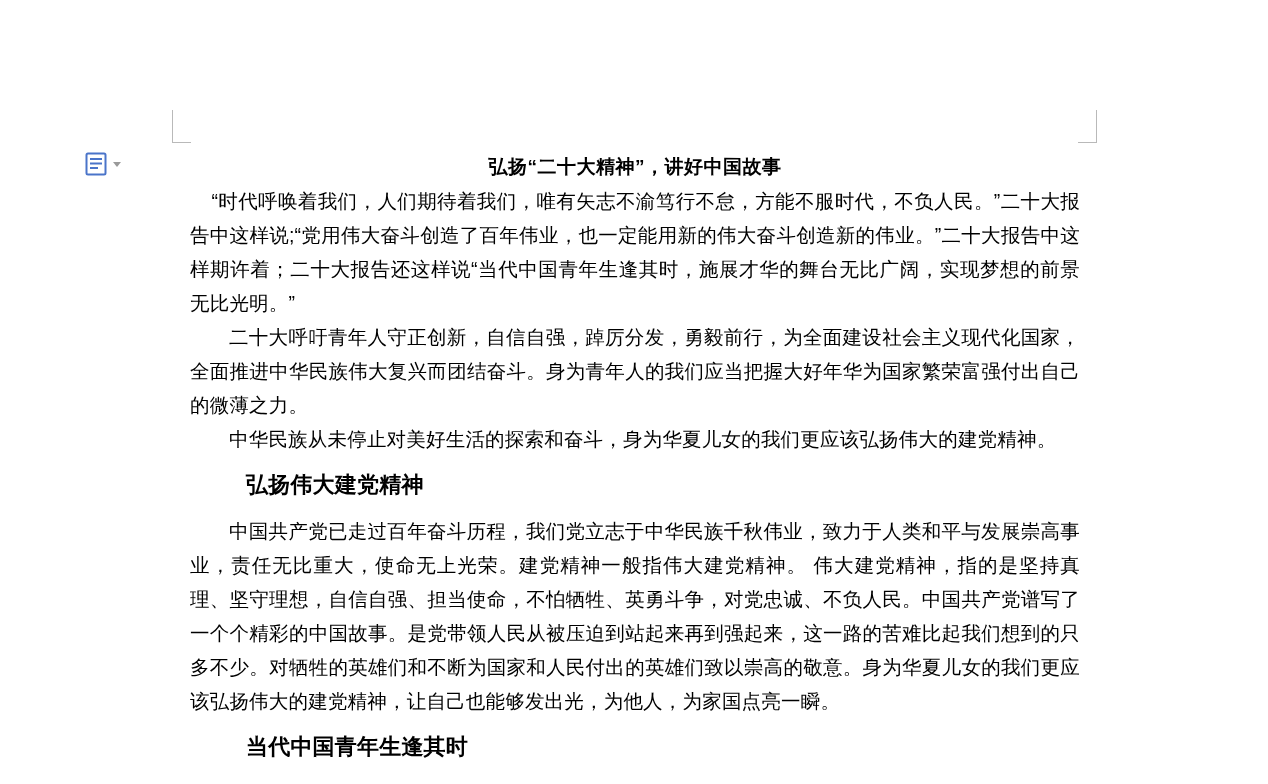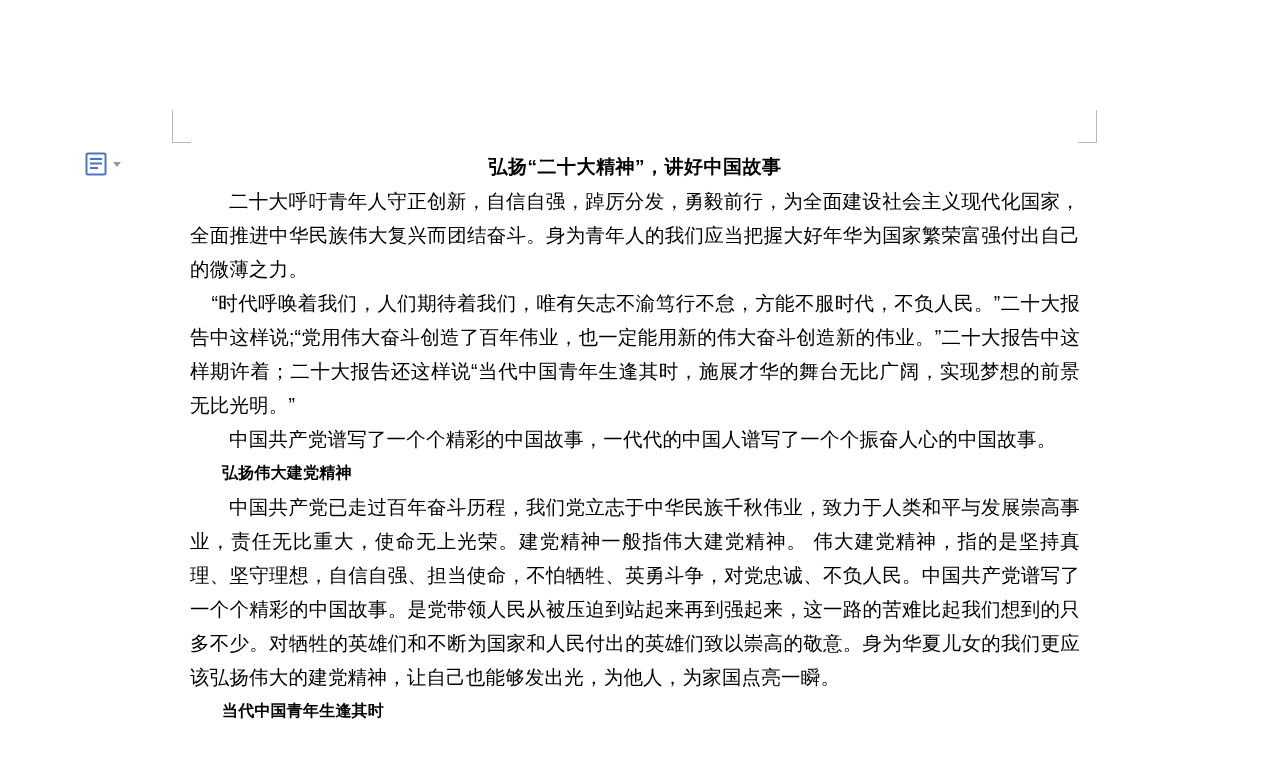--- a/index.html
+++ b/index.html
@@ -90,22 +90,22 @@
     letter-spacing: 0.2px;
   }
   p.indent {
     text-indent: 2em;
   }
   p.indent-small {
     text-indent: 1.1em;
   }
 
   h2.subhead {
-    margin: 0;
-    font-size: 16px;
+    margin: 12px;
+    font-size: 22px;
     font-weight: bold;
     line-height: 34px;
     text-indent: 2em;
     letter-spacing: 0.2px;
   }
 </style>
 </head>
 <body>
 
 <div class="page">
@@ -122,25 +122,25 @@
         <rect x="5" y="15" width="8" height="2" fill="#4a74c9"></rect>
       </svg>
     </span>
     <span class="caret"></span>
   </div>
 
   <div class="doc-body">
 
     <div class="doc-title">弘扬“二十大精神”，讲好中国故事</div>
 
+    <p class="para indent-small">“时代呼唤着我们，人们期待着我们，唯有矢志不渝笃行不怠，方能不服时代，不负人民。”二十大报告中这样说;“党用伟大奋斗创造了百年伟业，也一定能用新的伟大奋斗创造新的伟业。”二十大报告中这样期许着；二十大报告还这样说“当代中国青年生逢其时，施展才华的舞台无比广阔，实现梦想的前景无比光明。”</p>
+
     <p class="para indent">二十大呼吁青年人守正创新，自信自强，踔厉分发，勇毅前行，为全面建设社会主义现代化国家，全面推进中华民族伟大复兴而团结奋斗。身为青年人的我们应当把握大好年华为国家繁荣富强付出自己的微薄之力。</p>
 
-    <p class="para indent-small">“时代呼唤着我们，人们期待着我们，唯有矢志不渝笃行不怠，方能不服时代，不负人民。”二十大报告中这样说;“党用伟大奋斗创造了百年伟业，也一定能用新的伟大奋斗创造新的伟业。”二十大报告中这样期许着；二十大报告还这样说“当代中国青年生逢其时，施展才华的舞台无比广阔，实现梦想的前景无比光明。”</p>
-
-    <p class="para indent">中国共产党谱写了一个个精彩的中国故事，一代代的中国人谱写了一个个振奋人心的中国故事。</p>
+    <p class="para indent">中华民族从未停止对美好生活的探索和奋斗，身为华夏儿女的我们更应该弘扬伟大的建党精神。</p>
 
     <h2 class="subhead">弘扬伟大建党精神</h2>
 
     <p class="para indent">中国共产党已走过百年奋斗历程，我们党立志于中华民族千秋伟业，致力于人类和平与发展崇高事业，责任无比重大，使命无上光荣。建党精神一般指伟大建党精神。 伟大建党精神，指的是坚持真理、坚守理想，自信自强、担当使命，不怕牺牲、英勇斗争，对党忠诚、不负人民。中国共产党谱写了一个个精彩的中国故事。是党带领人民从被压迫到站起来再到强起来，这一路的苦难比起我们想到的只多不少。对牺牲的英雄们和不断为国家和人民付出的英雄们致以崇高的敬意。身为华夏儿女的我们更应该弘扬伟大的建党精神，让自己也能够发出光，为他人，为家国点亮一瞬。</p>
 
     <h2 class="subhead">当代中国青年生逢其时</h2>
 
   </div>
 
 </div>

